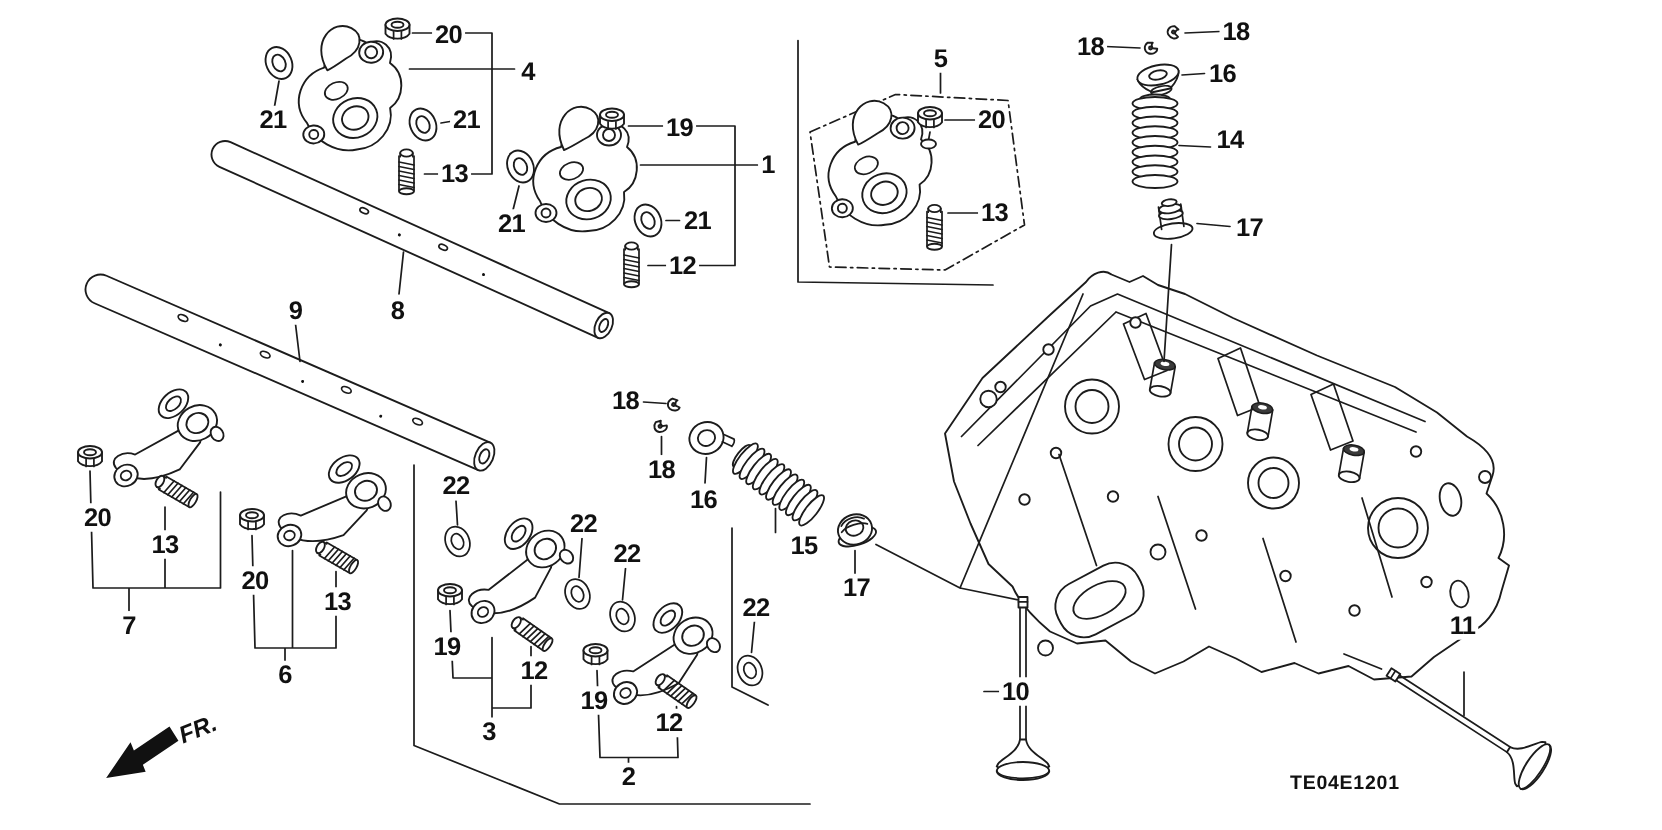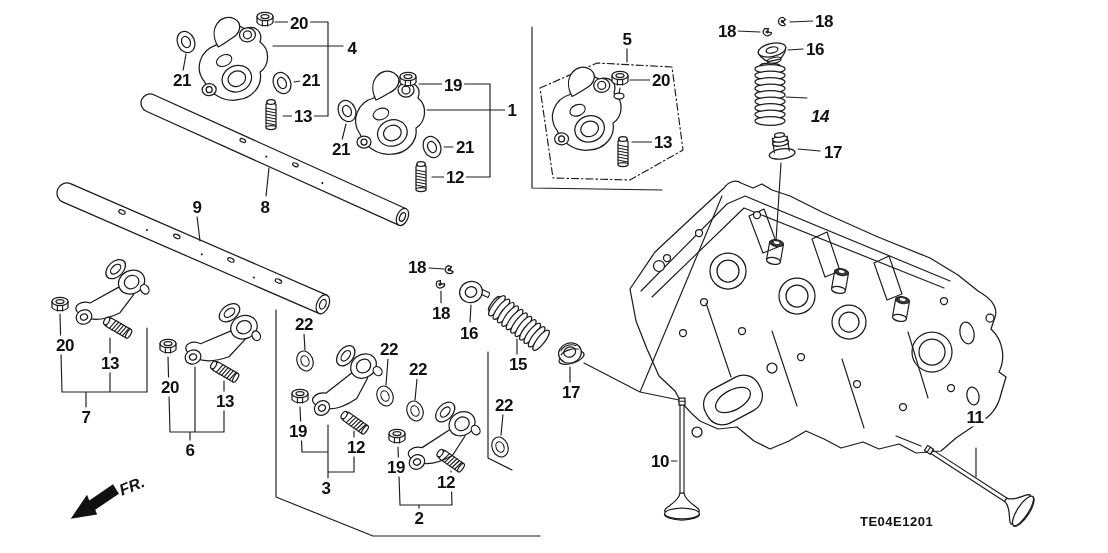--- a/index.html
+++ b/index.html
@@ -294,41 +294,41 @@
       <div class="callout" style="left: 465px; top: 147px;">21</div>
       <div class="callout" style="left: 455px; top: 177px;">12</div>
       <div class="callout" style="left: 265px; top: 207px;">8</div>
       <div class="callout" style="left: 197px; top: 207px;">9</div>
       <div class="callout" style="left: 627px; top: 39px;">5</div>
       <div class="callout" style="left: 661px; top: 80px;">20</div>
       <div class="callout" style="left: 663px; top: 142px;">13</div>
       <div class="callout" style="left: 727px; top: 31px;">18</div>
       <div class="callout" style="left: 824px; top: 21px;">18</div>
       <div class="callout" style="left: 815px; top: 49px;">16</div>
-      <div class="callout" style="left: 820px; top: 116px; font-style: italic;">14</div>
+      <div class="callout" style="left: 820px; top: 93px;">14</div>
       <div class="callout" style="left: 833px; top: 152px;">17</div>
       <div class="callout" style="left: 417px; top: 267px;">18</div>
       <div class="callout" style="left: 441px; top: 313px;">18</div>
       <div class="callout" style="left: 469px; top: 333px;">16</div>
-      <div class="callout" style="left: 518px; top: 364px;">15</div>
+      <div class="callout" style="left: 536px; top: 364px;">15</div>
       <div class="callout" style="left: 571px; top: 392px;">17</div>
       <div class="callout" style="left: 65px; top: 345px;">20</div>
       <div class="callout" style="left: 110px; top: 363px;">13</div>
       <div class="callout" style="left: 86px; top: 417px;">7</div>
       <div class="callout" style="left: 170px; top: 387px;">20</div>
       <div class="callout" style="left: 225px; top: 401px;">13</div>
       <div class="callout" style="left: 190px; top: 450px;">6</div>
       <div class="callout" style="left: 304px; top: 324px;">22</div>
       <div class="callout" style="left: 298px; top: 431px;">19</div>
       <div class="callout" style="left: 356px; top: 447px;">12</div>
       <div class="callout" style="left: 326px; top: 488px;">3</div>
       <div class="callout" style="left: 389px; top: 349px;">22</div>
       <div class="callout" style="left: 418px; top: 369px;">22</div>
       <div class="callout" style="left: 396px; top: 467px;">19</div>
       <div class="callout" style="left: 446px; top: 482px;">12</div>
       <div class="callout" style="left: 419px; top: 518px;">2</div>
       <div class="callout" style="left: 504px; top: 405px;">22</div>
-      <div class="callout" style="left: 660px; top: 461px;">10</div>
+      <div class="callout" style="left: 677px; top: 461px;">10</div>
       <div class="callout" style="left: 975px; top: 417px;">11</div>
     </div>
 
 <div class="figcode">TE04E1201</div>
 </div>
 
 </body></html>

